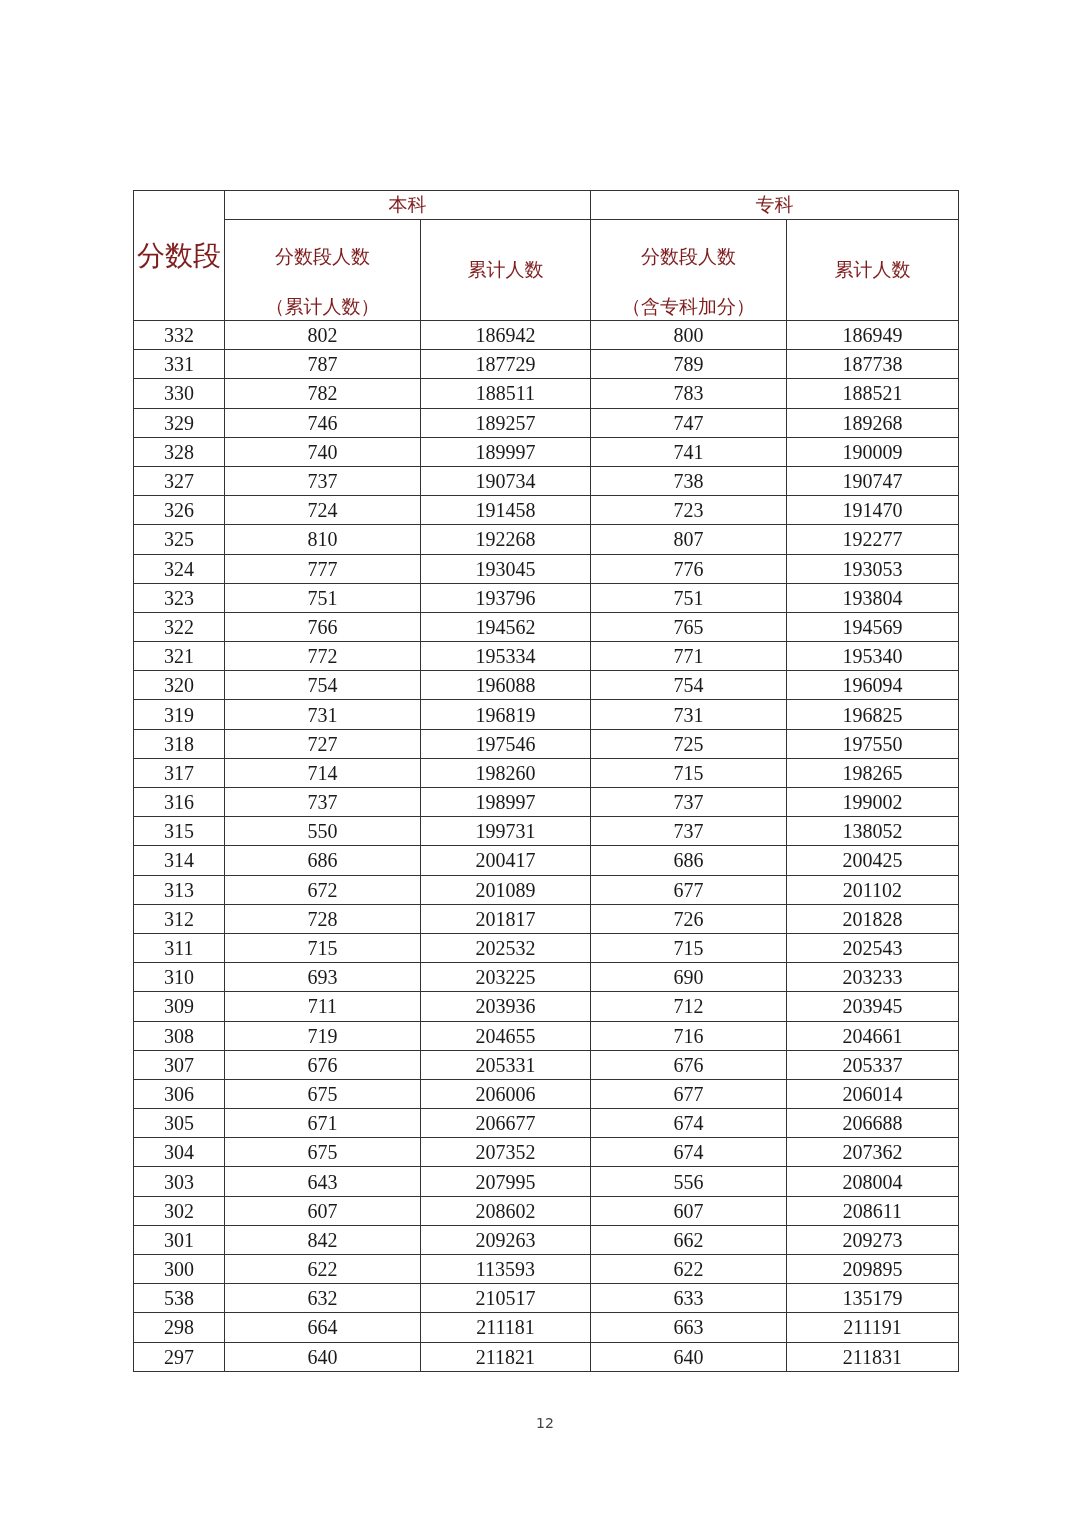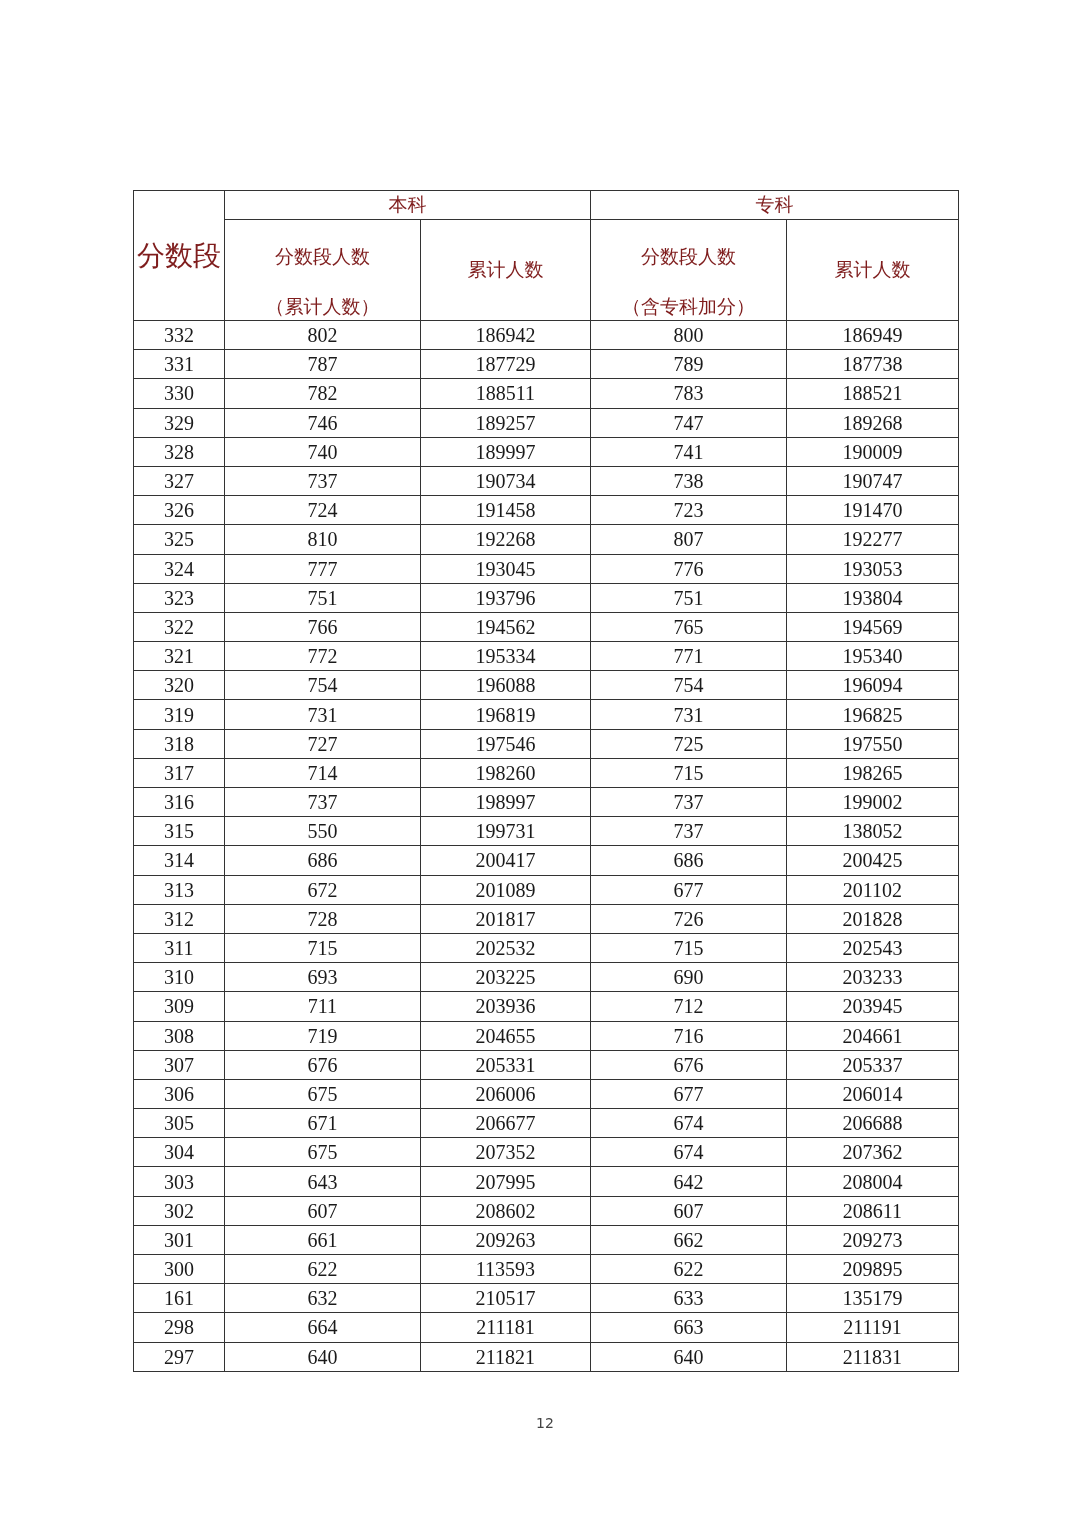--- a/index.html
+++ b/index.html
@@ -294,46 +294,46 @@
           <td>304</td>
           <td>675</td>
           <td>207352</td>
           <td>674</td>
           <td>207362</td>
         </tr>
         <tr>
           <td>303</td>
           <td>643</td>
           <td>207995</td>
-          <td>642</td>
+          <td>556</td>
           <td>208004</td>
         </tr>
         <tr>
           <td>302</td>
           <td>607</td>
           <td>208602</td>
           <td>607</td>
           <td>208611</td>
         </tr>
         <tr>
           <td>301</td>
-          <td>661</td>
+          <td>842</td>
           <td>209263</td>
           <td>662</td>
           <td>209273</td>
         </tr>
         <tr>
           <td>300</td>
           <td>622</td>
           <td>113593</td>
           <td>622</td>
           <td>209895</td>
         </tr>
         <tr>
-          <td>161</td>
+          <td>538</td>
           <td>632</td>
           <td>210517</td>
           <td>633</td>
           <td>135179</td>
         </tr>
         <tr>
           <td>298</td>
           <td>664</td>
           <td>211181</td>
           <td>663</td>

